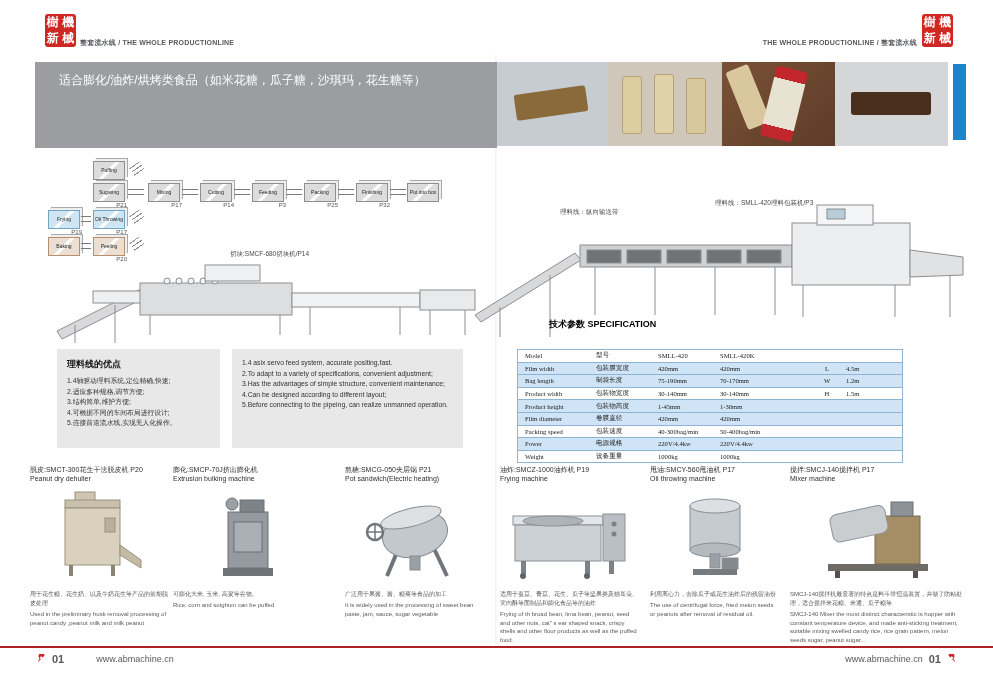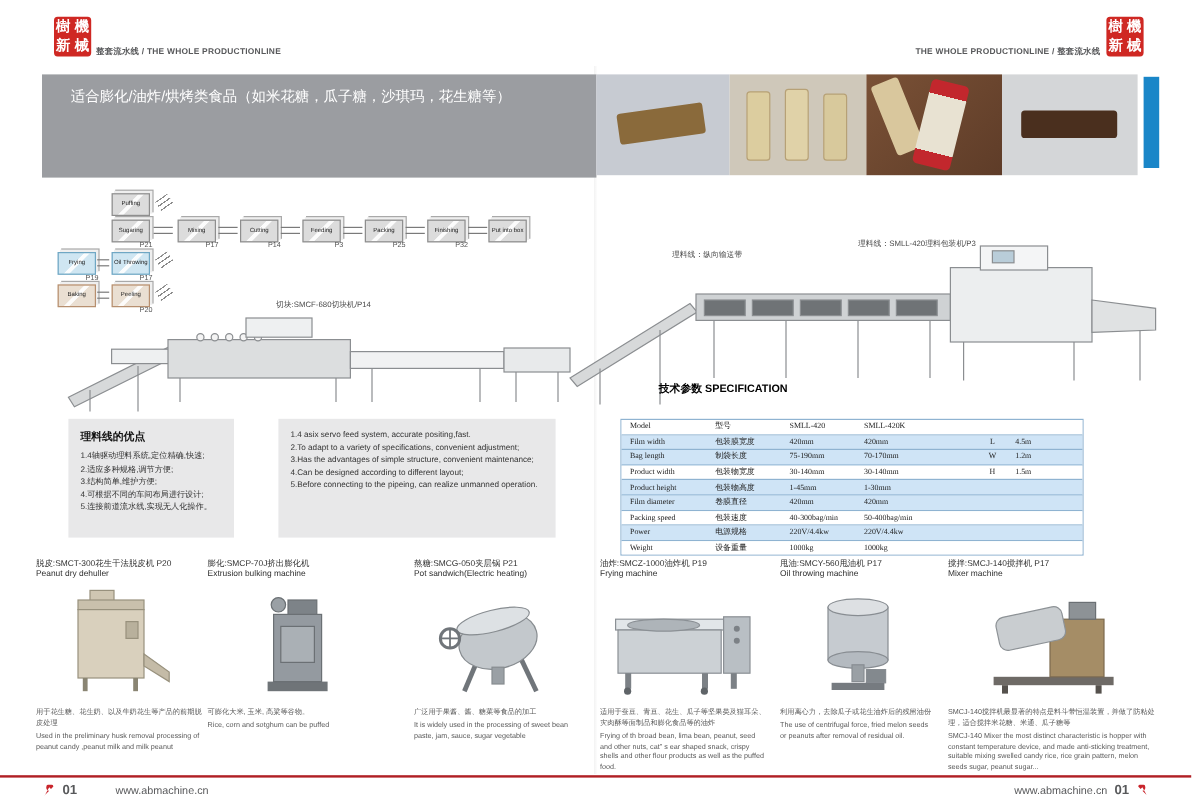--- a/index.html
+++ b/index.html
@@ -220,21 +220,21 @@
       <polygon points="855,55 908,62 908,80 855,82" fill="#e0e2e3"></polygon>
       <line x1="748" y1="90" x2="748" y2="122"></line>
         <line x1="840" y1="90" x2="840" y2="122"></line>
       <line x1="895" y1="80" x2="895" y2="122"></line>
     </g>
   </svg>
   <div class="diagram-label" style="left:230px;top:250px;">切块:SMCF-680切块机/P14</div>
   <div class="diagram-label" style="left:560px;top:208px;">理料线：纵向输送带</div>
   <div class="diagram-label" style="left:715px;top:199px;">理料线：SMLL-420理料包装机/P3</div>
 
-  <div class="adv" style="left:57px;width:138px;">
+  <div class="adv" style="left:57px;width:163px;">
     <div class="adv-title-cn">理料线的优点</div>
     <ul>
       <li>1.4轴驱动理料系统,定位精确,快速;</li>
       <li>2.适应多种规格,调节方便;</li>
       <li>3.结构简单,维护方便;</li>
       <li>4.可根据不同的车间布局进行设计;</li>
       <li>5.连接前道流水线,实现无人化操作。</li>
     </ul>
   </div>
   <div class="adv" style="left:232px;width:231px;">

